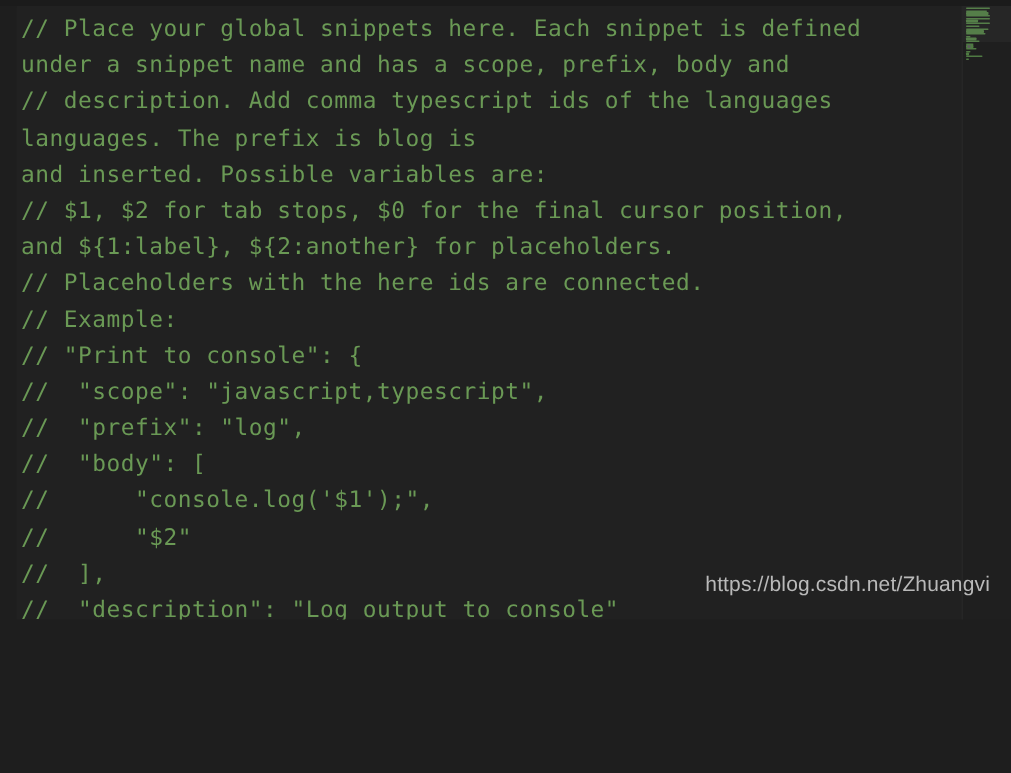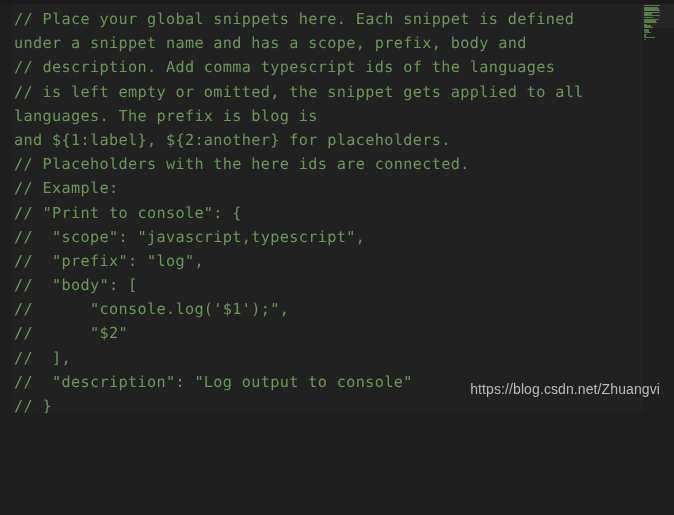--- a/index.html
+++ b/index.html
@@ -143,22 +143,23 @@
 
   <div class="top-strip"></div>
 
   <div class="gutter"></div>
 
   <div class="code-surface">
     <ul class="code-lines" id="code-lines">
         <li class="code-line">// Place your global snippets here. Each snippet is defined</li>
         <li class="code-line">under a snippet name and has a scope, prefix, body and</li>
         <li class="code-line">// description. Add comma typescript ids of the languages</li>
-        <li class="code-line">// is left empty or omitted, the snippet gets applied to all</li>
         <li class="code-line">languages. The prefix is blog is</li>
+        <li class="code-line">and inserted. Possible variables are:</li>
+        <li class="code-line">// $1, $2 for tab stops, $0 for the final cursor position,</li>
         <li class="code-line">and ${1:label}, ${2:another} for placeholders.</li>
         <li class="code-line">// Placeholders with the here ids are connected.</li>
         <li class="code-line">// Example:</li>
         <li class="code-line">// "Print to console": {</li>
         <li class="code-line">//  "scope": "javascript,typescript",</li>
         <li class="code-line">//  "prefix": "log",</li>
         <li class="code-line">//  "body": [</li>
         <li class="code-line">//      "console.log('$1');",</li>
         <li class="code-line">//      "$2"</li>
         <li class="code-line">//  ],</li>

